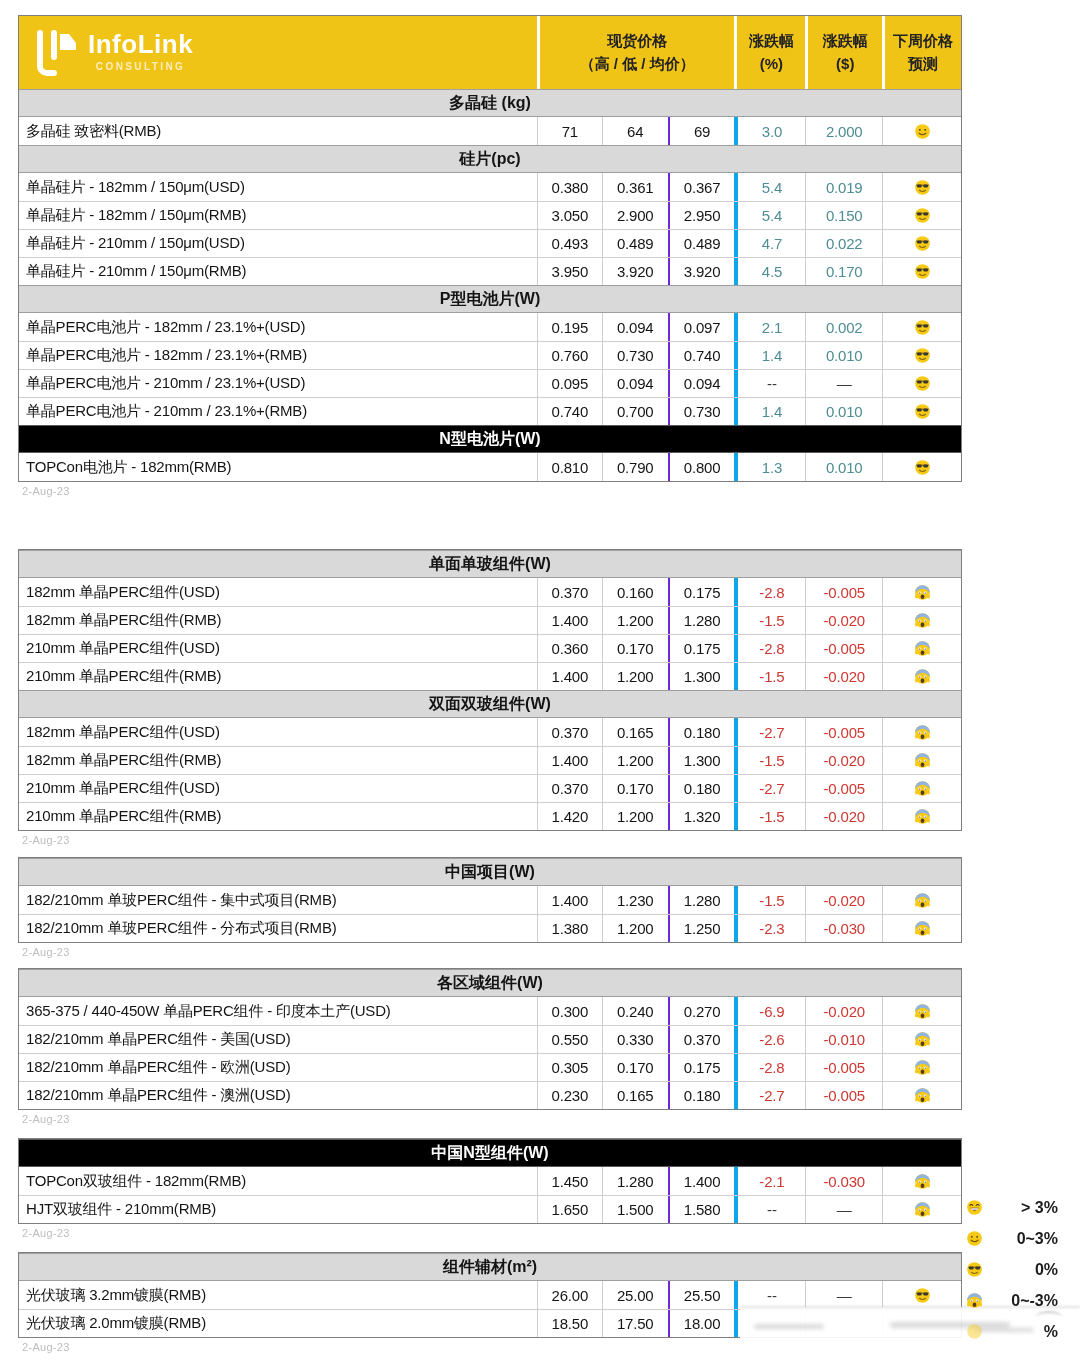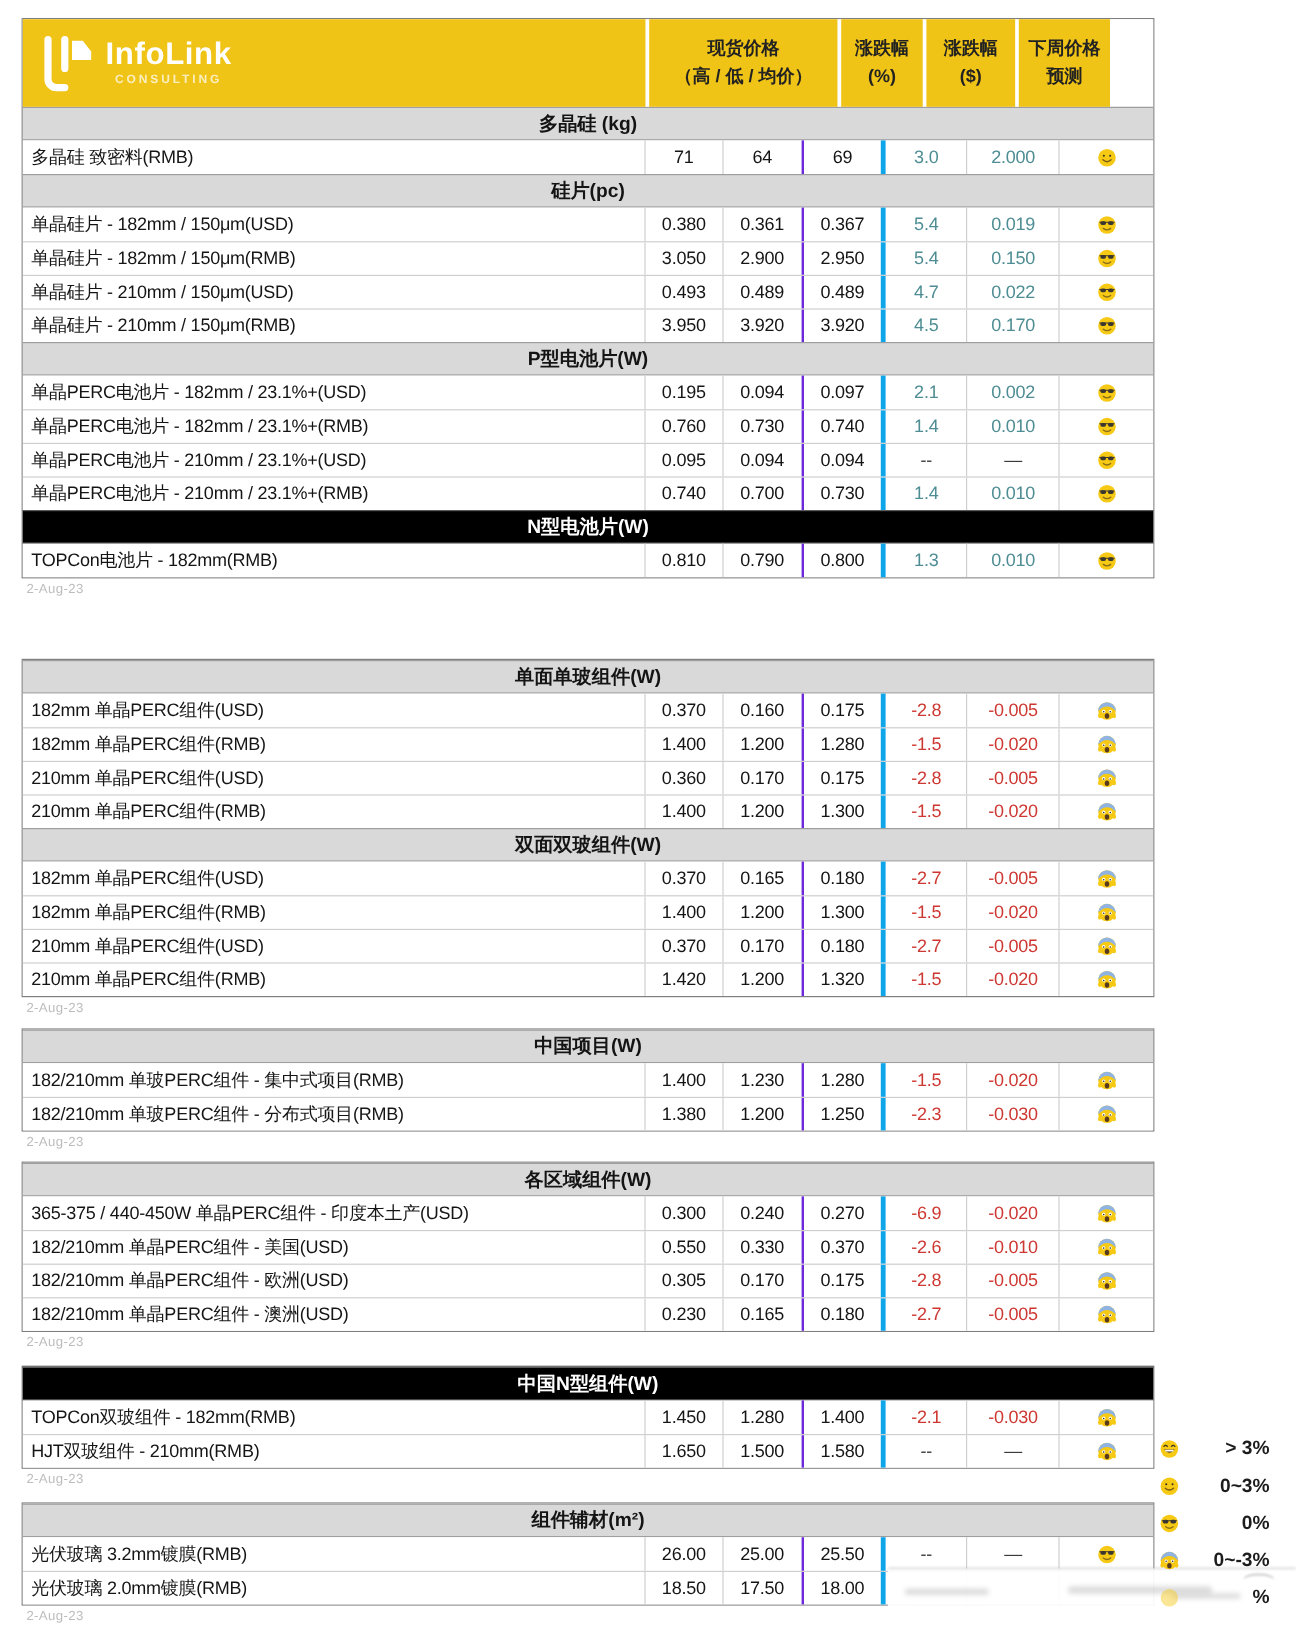--- a/index.html
+++ b/index.html
@@ -18,21 +18,21 @@
   .t5{top:1252px;}
   .box{border:1px solid #7f7f7f;background:#fff;}
   .date{margin:3px 0 0 4px;font-size:11px;color:#bdbdbd;letter-spacing:.3px;}
   
   .yhead{display:flex;height:73px;background:#fff;}
   .yseg{background:#F0C317;box-sizing:border-box;display:flex;flex-direction:column;
         align-items:center;justify-content:center;font-weight:700;color:#222;
         font-size:15px;line-height:1.5;}
   .yseg span{display:block;text-align:center;}
   .yseg.name{width:519px;align-items:flex-start;justify-content:center;}
-  .yseg.pr{width:160px;border-left:3px solid #fff;}
+  .yseg.pr{width:198px;border-left:3px solid #fff;}
   .yseg.pc{width:71px;border-left:3px solid #fff;}
   .yseg.dc{width:77px;border-left:3px solid #fff;}
   .yseg.fc{width:79px;border-left:3px solid #fff;}
   .logo{display:flex;align-items:center;gap:9px;margin-left:14px;}
   .mark svg{display:block;}
   .btxt{display:flex;flex-direction:column;}
   .bname{color:#fff;font-size:26px;font-weight:700;letter-spacing:.5px;line-height:1.05;}
   .bsub{color:rgba(255,255,255,.72);font-size:10px;font-weight:700;letter-spacing:2.4px;}
   .note{height:39px;display:flex;align-items:center;justify-content:center;
         font-weight:700;font-size:15px;color:#111;}

